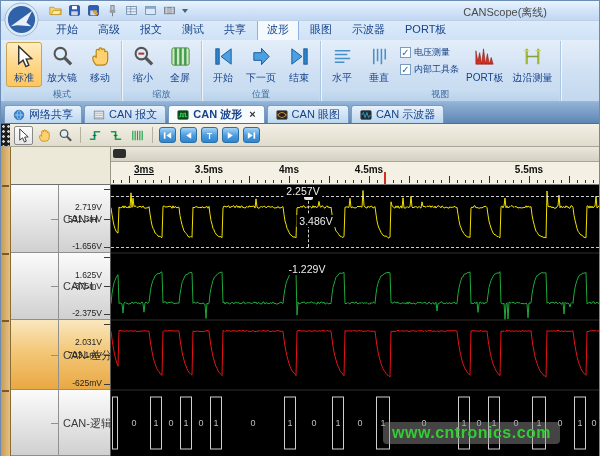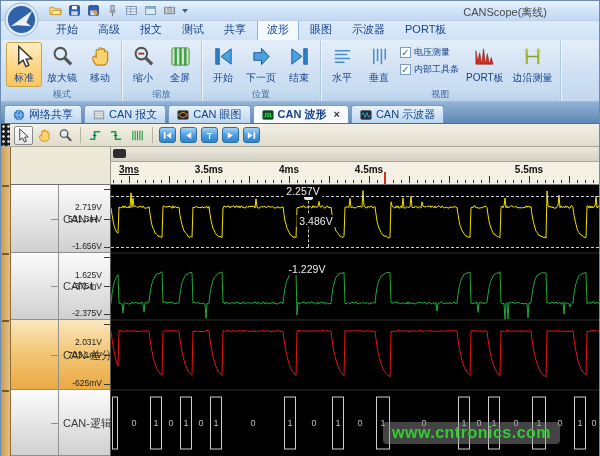--- a/index.html
+++ b/index.html
@@ -311,38 +311,38 @@
       </div>
       <div class="dtab">
         <span class="icn">
           <svg viewBox="0 0 14 14">
             <rect x="1.5" y="2.5" width="11" height="9" fill="#e8ecf0" stroke="#808890"></rect>
             <path d="M1.5 5 h11 M1.5 7.5 h11 M1.5 10 h11" stroke="#a0a8b0" stroke-width=".8"></path>
           </svg>
         </span>
         <span>CAN 报文</span>
       </div>
+      <div class="dtab active">
+        <span class="icn">
+          <svg viewBox="0 0 14 14">
+            <rect x="1" y="2" width="12" height="10" rx="1" fill="#0a3a1a" stroke="#2a6a3a"></rect>
+            <path d="M2 9 h2 v-4 h2 v4 h2 v-4 h2 v4 h2" fill="none" stroke="#30d050" stroke-width="1.2"></path>
+          </svg>
+        </span>
+        <span>CAN 波形</span>
+        <span class="dtab-close">×</span>
+      </div>
       <div class="dtab">
         <span class="icn">
           <svg viewBox="0 0 14 14">
             <rect x="1" y="2" width="12" height="10" rx="1" fill="#222" stroke="#555"></rect>
             <path d="M2 7 C5 3,9 3,12 7 C9 11,5 11,2 7" fill="none" stroke="#e09030" stroke-width="1.2"></path>
           </svg>
         </span>
         <span>CAN 眼图</span>
-      </div>
-      <div class="dtab active">
-        <span class="icn">
-          <svg viewBox="0 0 14 14">
-            <rect x="1" y="2" width="12" height="10" rx="1" fill="#0a3a1a" stroke="#2a6a3a"></rect>
-            <path d="M2 9 h2 v-4 h2 v4 h2 v-4 h2 v4 h2" fill="none" stroke="#30d050" stroke-width="1.2"></path>
-          </svg>
-        </span>
-        <span>CAN 波形</span>
-        <span class="dtab-close">×</span>
       </div>
       <div class="dtab">
         <span class="icn">
           <svg viewBox="0 0 14 14">
             <rect x="1" y="2" width="12" height="10" rx="1" fill="#1a2a3a" stroke="#444"></rect>
             <path d="M2 7 l2 -3 2 6 2 -6 2 6 2 -3" fill="none" stroke="#30b0c0" stroke-width="1"></path>
           </svg>
         </span>
         <span>CAN 示波器</span>
       </div>
@@ -551,21 +551,21 @@
           <div class="tick major" style="left: 98px;"></div>
           <div class="tick major" style="left: 138px;"></div>
           <div class="tick major" style="left: 178px;"></div>
           <div class="tick major" style="left: 218px;"></div>
           <div class="tick major" style="left: 258px;"></div>
           <div class="tick major" style="left: 298px;"></div>
           <div class="tick major" style="left: 338px;"></div>
           <div class="tick major" style="left: 378px;"></div>
           <div class="tick major" style="left: 418px;"></div>
           <div class="tick major" style="left: 458px;"></div>
-          <div class="ruler-label" style="left: 18px; text-decoration: underline;">3ms</div>
+          <div class="ruler-label" style="left: 33px; text-decoration: underline;">3ms</div>
           <div class="ruler-label" style="left: 98px;">3.5ms</div>
           <div class="ruler-label" style="left: 178px;">4ms</div>
           <div class="ruler-label" style="left: 258px;">4.5ms</div>
           <div class="ruler-label" style="left: 338px; margin-top: 48px;">5ms</div>
           <div class="ruler-label" style="left: 418px;">5.5ms</div>
           <div class="ruler-label" style="left: 498px;">6ms</div>
           <div class="trigger-mark" style="left: 273px;"></div>
         </div>
       <div class="plot">
         <svg id="wave-svg" width="490" height="271" xmlns="http://www.w3.org/2000/svg">

